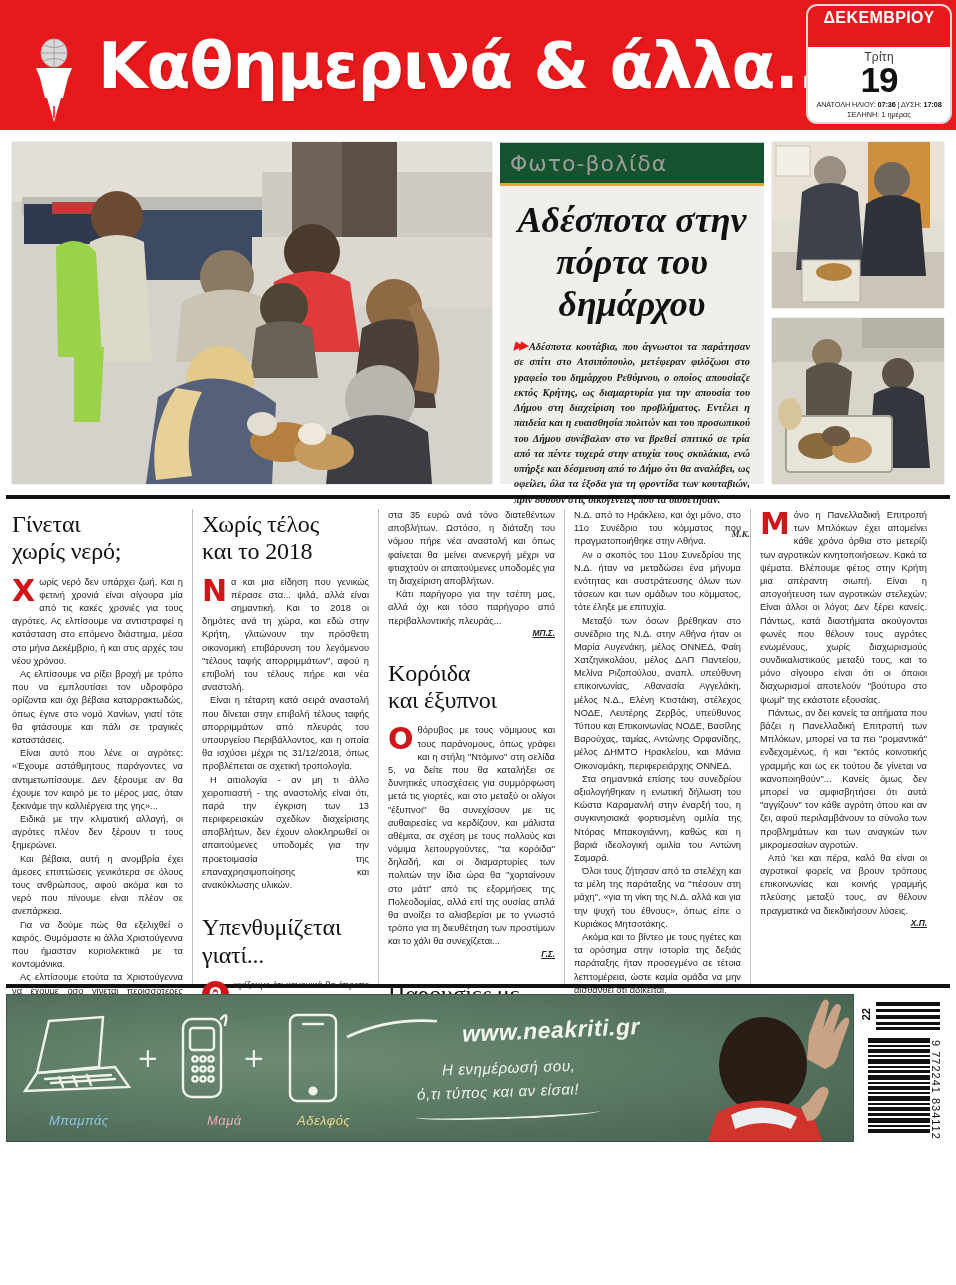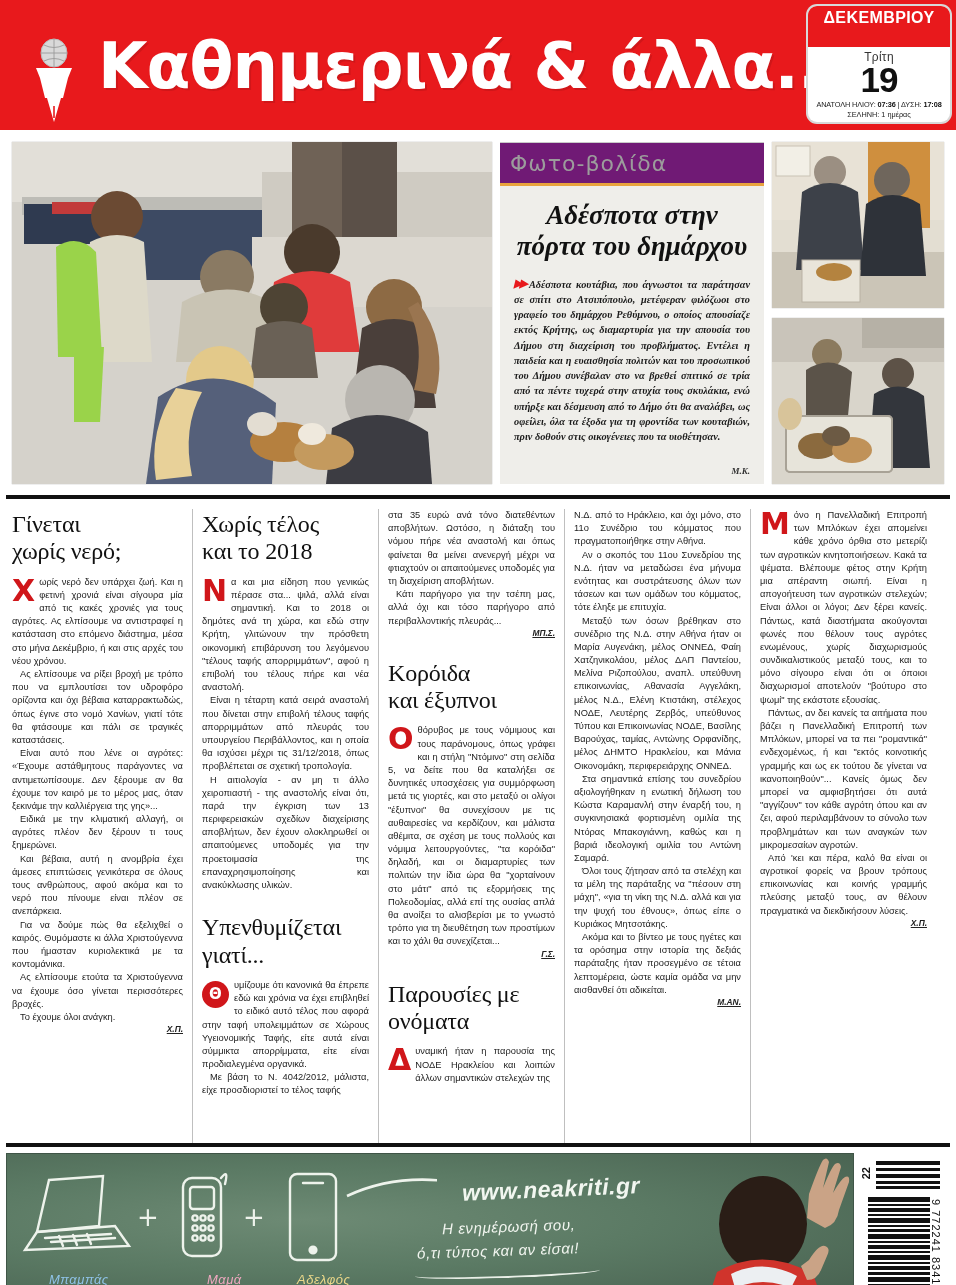--- a/index.html
+++ b/index.html
@@ -114,42 +114,42 @@
   .crowd-photo { position:absolute; inset:0; background:
       linear-gradient(180deg,#d9d7d2 0%, #cdc9c2 26%, #bdb6ad 58%, #a39c93 100%); }
 
   .lede-col {
     position:absolute;
     left:494px; top:6px;
     width:264px; height:342px;
   }
   .kicker {
     height:44px;
-    background:#701a75;
+    background:#14532d;
     border-top:1px solid #c9c9c9;
     border-bottom:3px solid #e8a33d;
     display:flex; align-items:center;
     padding-left:10px;
   }
   .kicker-text {
     font-family:"DejaVu Sans", sans-serif;
     font-size:22px;
     color:#9c9c9c;
     letter-spacing:1px;
   }
   .lede-body {
     height:298px;
     background:#efeeea;
     padding:14px 14px 6px 14px;
   }
   .lede-head {
     font-family:"Liberation Serif", serif;
     font-style:italic;
     font-weight:bold;
-    font-size:27px;
+    font-size:36px;
     line-height:1.16;
     color:#111;
     text-align:center;
     margin-bottom:12px;
   }
   .lede-text {
     font-family:"Liberation Serif", serif;
     font-style:italic;
     font-weight:bold;
     font-size:10.3px;
@@ -194,21 +194,21 @@
 
   
   .rule-thick {
     height:4px; background:#111; margin:2px 6px 0 6px;
   }
 
   
   .columns {
     position:relative;
     padding:10px 6px 0 6px;
-    height:644px;
+    height:485px;
     display:flex;
   }
   .col {
     width:186px;
     padding:0 9px;
     position:relative;
   }
   .col + .col { border-left:1px solid #bfbfbf; }
   .col:first-child { padding-left:6px; }
 

